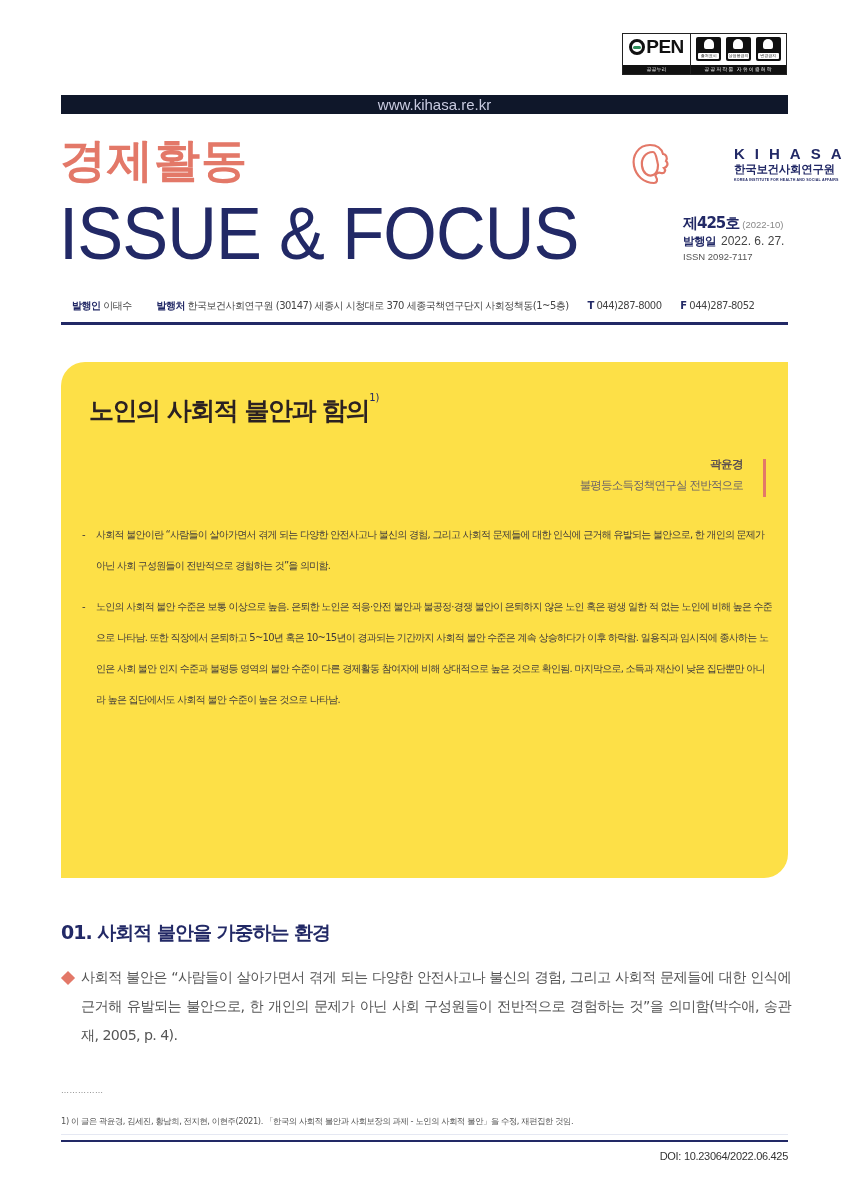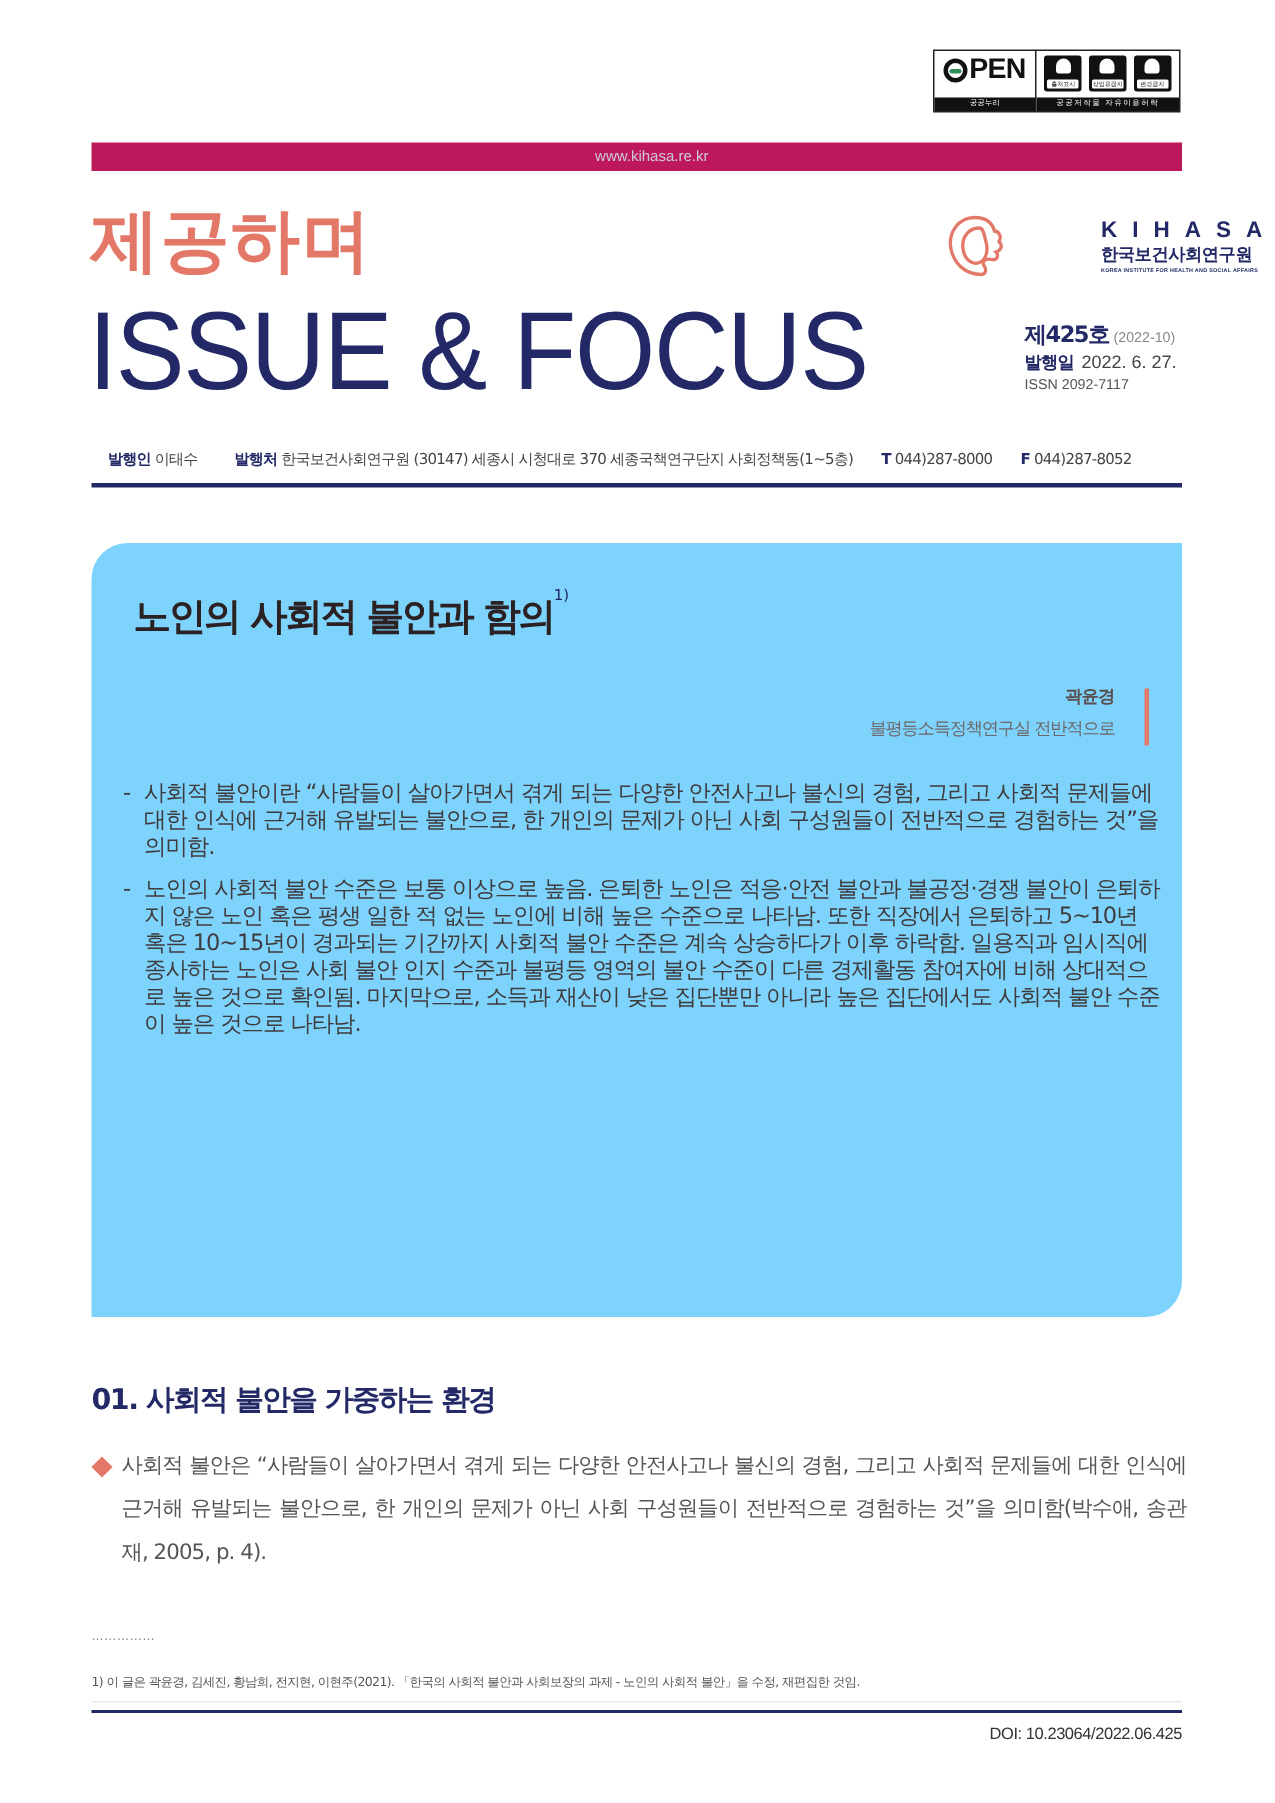--- a/index.html
+++ b/index.html
@@ -14,21 +14,21 @@
   .lic-open .word .o::after { content: ""; position: absolute; left: 1px; top: 4px; width: 8px; height: 3px; background: #2e8f5a; border-radius: 2px; }
   .lic-open .sub { font-size: 5px; color: #fff; background: #111; width: 100%; text-align: center; margin-top: auto; line-height: 9px; }
   .lic-icons { flex: 1; display: flex; flex-direction: column; }
   .lic-icons .row { display: flex; justify-content: space-around; padding: 3px 3px 0; }
   .lic-icons .ic { width: 25px; height: 24px; background: #111; border-radius: 2px; display: flex; flex-direction: column; align-items: center; justify-content: space-between; padding-top: 2px; }
   .lic-icons .ic .g { width: 10px; height: 10px; background: #fff; border-radius: 50% 50% 2px 2px; }
   .lic-icons .ic .l { font-size: 4px; color: #111; background: #fff; width: 21px; text-align: center; line-height: 6px; margin-bottom: 2px; border-radius: 1px; }
   .lic-icons .sub { font-size: 5px; color: #fff; background: #111; text-align: center; margin-top: auto; line-height: 9px; letter-spacing: 1px; }
 
   
-  .urlbar { position: absolute; left: 61px; top: 95px; width: 727px; height: 19px; background: #be185d; color: #c9cbe0; font-family: "Liberation Sans", sans-serif; font-size: 10px; text-align: center; line-height: 19px; padding-left: 20px; }
+  .urlbar { position: absolute; left: 61px; top: 95px; width: 727px; height: 19px; background: #0f172a; color: #c9cbe0; font-family: "Liberation Sans", sans-serif; font-size: 15px; text-align: center; line-height: 19px; padding-left: 20px; }
 
   
   .title-ko { position: absolute; left: 60px; top: 130px; font-family: "DejaVu Sans", sans-serif; font-weight: bold; font-size: 46px; color: #e37868; letter-spacing: 1px; line-height: 60px; }
   .title-en { position: absolute; left: 59px; top: 192px; font-family: "Liberation Sans", sans-serif; font-size: 74px; color: #222966; letter-spacing: -1px; line-height: 84px; transform: scaleX(0.93); transform-origin: left top; }
 
   
   .logo { position: absolute; left: 628px; top: 140px; display: flex; align-items: center; gap: 48px; }
   .logo svg { width: 48px; height: 48px; }
   .logo .txt { margin-left: 10px; }
   .logo .kihasa { font-family: "Liberation Sans", sans-serif; font-weight: bold; font-size: 15px; letter-spacing: 10px; color: #222966; line-height: 16px; }
@@ -44,29 +44,29 @@
   .issue .issn { font-size: 9.5px; color: #555; margin-top: 2px; }
 
   
   .pubinfo { position: absolute; left: 72px; top: 299px; width: 716px; font-size: 10px; color: #444; white-space: nowrap; letter-spacing: -0.5px; }
   .pubinfo .lbl { font-weight: bold; color: #222966; }
   .pubinfo .gap { display: inline-block; width: 22px; }
   .pubinfo .gap2 { display: inline-block; width: 16px; }
   .rule-top { position: absolute; left: 61px; top: 322px; width: 727px; height: 3px; background: #222966; }
 
   
-  .summary { position: absolute; left: 61px; top: 362px; width: 727px; height: 516px; background: #7dd3fc; border-radius: 24px 0 24px 0; }
+  .summary { position: absolute; left: 61px; top: 362px; width: 727px; height: 516px; background: #fde047; border-radius: 24px 0 24px 0; }
   .summary .head { position: absolute; left: 28px; top: 32px; font-weight: bold; font-size: 25px; color: #2b2122; letter-spacing: -1.5px; }
   .summary .head sup { font-size: 10px; color: #222966; font-weight: normal; vertical-align: top; position: relative; top: -2px; letter-spacing: 0; }
   .author { position: absolute; right: 45px; top: 95px; text-align: right; }
   .author .name { font-weight: bold; font-size: 11.5px; color: #5a4f50; letter-spacing: -0.5px; }
   .author .aff { font-size: 11.5px; color: #6e6566; margin-top: 6px; letter-spacing: -0.8px; }
   .author-bar { position: absolute; right: 22px; top: 97px; width: 3px; height: 38px; background: #e37868; }
   .bullets { position: absolute; left: 18px; top: 157px; width: 695px; list-style: none; }
-  .bullets li { position: relative; padding-left: 17px; font-size: 15px; line-height: 18px; color: #3f3a3b; letter-spacing: -0.75px; margin-bottom: 10px; }
+  .bullets li { position: relative; padding-left: 17px; font-size: 10px; line-height: 31px; color: #3f3a3b; letter-spacing: -0.75px; margin-bottom: 10px; }
   .bullets li::before { content: "-"; position: absolute; left: 3px; top: 0; }
 
   
   .sec-title { position: absolute; left: 61px; top: 920px; font-size: 19px; font-weight: bold; color: #222966; letter-spacing: -1px; }
   .sec-body { position: absolute; left: 61px; top: 963px; width: 730px; font-size: 14.2px; line-height: 29px; color: #555; letter-spacing: -0.6px; padding-left: 20px; text-align: justify; }
   .sec-body .diamond { position: absolute; left: 2px; top: 10px; width: 10px; height: 10px; background: #e37868; transform: rotate(45deg); }
 
   
   .fn-dots { position: absolute; left: 61px; top: 1086px; font-size: 8px; color: #888; letter-spacing: 0.5px; }
   .fn { position: absolute; left: 61px; top: 1116px; font-size: 8.3px; color: #555; letter-spacing: -0.4px; }
@@ -100,21 +100,21 @@
           <div class="g"></div>
           <div class="l">변경금지</div>
         </div>
     </div>
     <div class="sub">공공저작물 자유이용허락</div>
   </div>
 </div>
 
 <div class="urlbar">www.kihasa.re.kr</div>
 
-<div class="title-ko">제공하며</div>
+<div class="title-ko">경제활동</div>
 <div class="title-en">ISSUE &amp; FOCUS</div>
 
 <div class="logo">
   <svg viewBox="0 0 48 48">
     <path d="M22 5 C10 5 4 16 6 26 C8 36 16 43 26 43 C29 43 30 40 28 37 C26 34 30 32 33 33 C37 34 38 30 36 28 C39 27 41 24 38 21 C40 18 38 14 35 14 C33 7 28 5 22 5 Z" fill="none" stroke="#e37868" stroke-width="2.2"></path>
     <path d="M25 12 C17 12 13 19 14 26 C15 33 20 37 25 35 C30 33 31 26 29 20 C28 15 27 12 25 12 Z" fill="none" stroke="#e37868" stroke-width="2.2"></path>
   </svg>
   <div class="txt">
     <div class="kihasa">KIHASA</div>
     <div class="ko">한국보건사회연구원</div>

